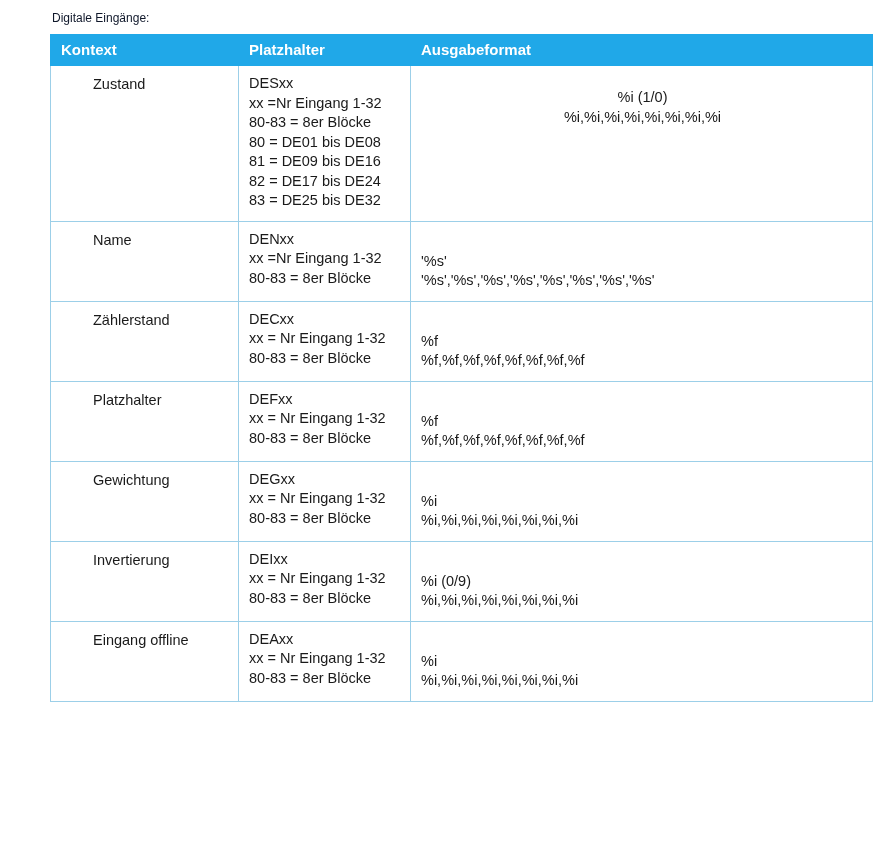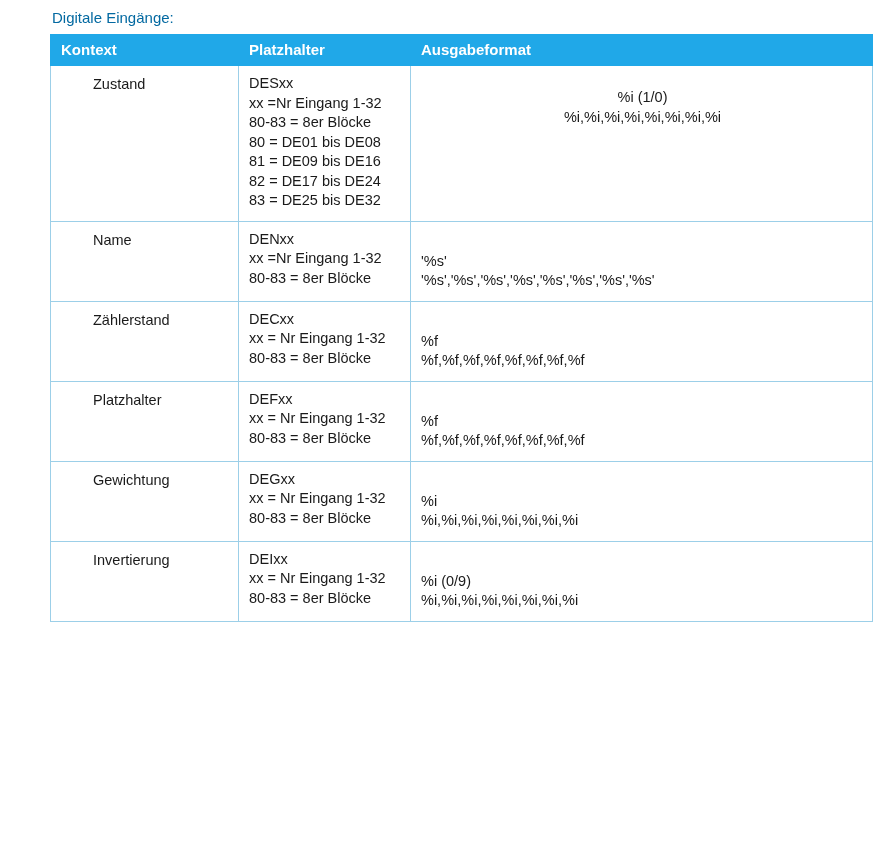--- a/index.html
+++ b/index.html
@@ -15,23 +15,23 @@
     overflow: hidden;
   }
   .page {
     position: relative;
     width: 888px;
     height: 848px;
     box-sizing: border-box;
     padding: 8px 18px 0 50px;
   }
   .caption {
-    font-size: 15px;
+    font-size: 12px;
     line-height: 20px;
-    color: #0369a1;
+    color: #0f172a;
     margin: 0 0 6px 2px;
   }
   table.spec {
     width: 822px;
     border-collapse: collapse;
     table-layout: fixed;
     font-size: 14.5px;
   }
   table.spec col.c1 { width: 188px; }
   table.spec col.c2 { width: 172px; }
@@ -187,16 +187,30 @@
         </td>
         <td class="fmt">
           <div class="fmt-inner fmt-pad-mid">
             <div class="fmt-line">%i (0/9)</div>
             <div class="fmt-line">%i,%i,%i,%i,%i,%i,%i,%i</div>
           </div>
         </td>
       </tr>
 
 
+      <tr>
+        <td class="ctx">Eingang offline</td>
+        <td class="ph">
+          <div class="ph-line">DEAxx</div>
+          <div class="ph-line">xx = Nr Eingang 1-32</div>
+          <div class="ph-line">80-83 = 8er Blöcke</div>
+        </td>
+        <td class="fmt">
+          <div class="fmt-inner fmt-pad-mid">
+            <div class="fmt-line">%i</div>
+            <div class="fmt-line">%i,%i,%i,%i,%i,%i,%i,%i</div>
+          </div>
+        </td>
+      </tr>
 
     </tbody>
   </table>
 </div>
 
 </body></html>

